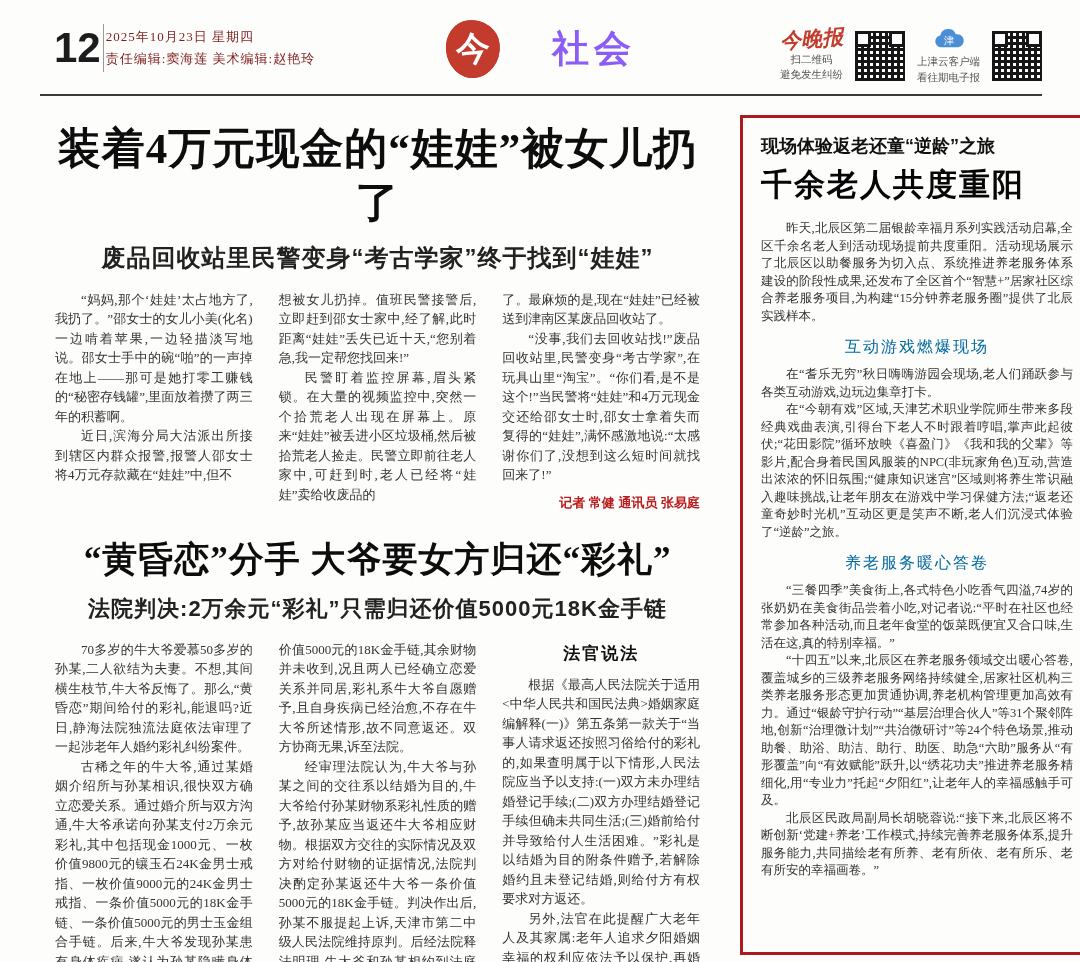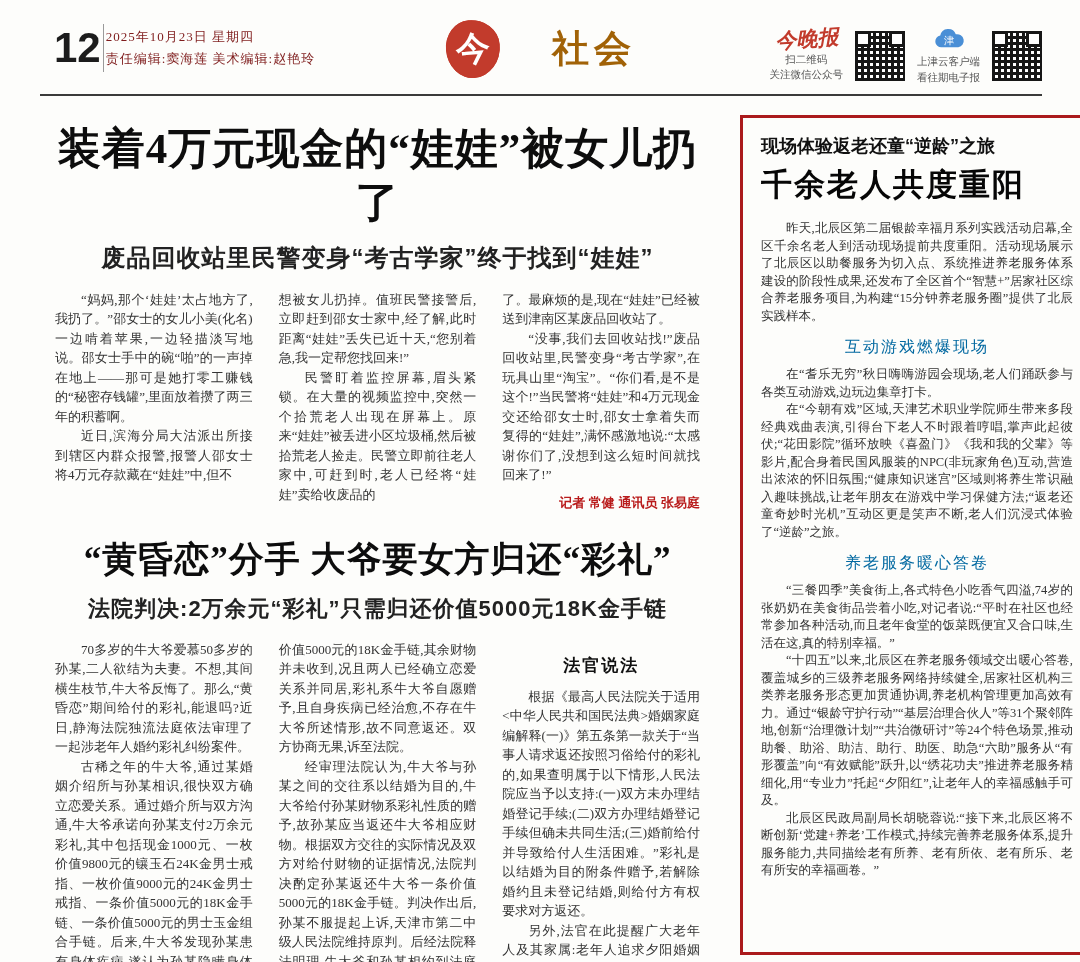--- a/index.html
+++ b/index.html
@@ -8,21 +8,21 @@
   
   .hdr{position:absolute;top:18px;left:40px;right:38px;height:74px;}
   .hdr-left{position:absolute;left:14px;top:6px;display:flex;align-items:center;gap:2px;}
   .page-num{font-family:"Liberation Sans","DejaVu Sans",sans-serif;font-size:42px;font-weight:bold;color:#1c1c1c;line-height:1;}
   .hdr-vdiv{width:1px;height:48px;background:#9a9a9a;}
   .hdr-meta{font-family:Liberation Serif, serif;font-size:13px;color:#7f1d1d;line-height:1.7;letter-spacing:1px;}
   .hdr-center{position:absolute;left:50%;top:2px;transform:translateX(-50%);display:flex;align-items:center;gap:8px;z-index:2;}
   .seal{width:54px;height:58px;background:#c23b2c;border-radius:46% 54% 52% 48%/48% 46% 54% 52%;
         transform:rotate(-5deg);display:flex;align-items:center;justify-content:center;
         color:#fff;font-size:34px;font-weight:bold;box-shadow:0 0 0 1px #c23b2c inset;}
-  .section-title{font-family:"Liberation Sans","DejaVu Sans",sans-serif;font-size:37px;font-weight:bold;color:#a16207;letter-spacing:5px;margin-left:44px;}
+  .section-title{font-family:"Liberation Sans","DejaVu Sans",sans-serif;font-size:37px;font-weight:bold;color:#8b5cf6;letter-spacing:5px;margin-left:44px;}
   .hdr-right{position:absolute;right:0;top:8px;display:flex;align-items:center;gap:12px;}
   .mh-block{text-align:center;}
   .masthead{font-size:21px;font-weight:bold;font-style:italic;color:#c23b2c;transform:rotate(-4deg);line-height:1.1;}
   .cap-line{font-family:Liberation Sans, sans-serif;font-size:10.5px;color:#555;line-height:1.5;}
   .qr{position:relative;width:50px;height:50px;
       background:repeating-linear-gradient(0deg,#161616 0 3px,transparent 3px 6px),
                  repeating-linear-gradient(90deg,#161616 0 3px,#fff 3px 6px);}
   .qr::before,.qr::after{content:"";position:absolute;width:10px;height:10px;border:3px solid #161616;background:#fff;}
   .qr::before{top:0;left:0}.qr::after{top:0;right:0}
   .hdr-rule{position:absolute;top:94px;left:40px;right:38px;border-top:2px solid #3a3a3a;}
@@ -33,21 +33,21 @@
   .a-sub{font-family:"Liberation Sans","DejaVu Sans",sans-serif;font-size:24px;font-weight:bold;color:#222;
          text-align:center;margin:12px 0 0;letter-spacing:1px;}
   .a-sub.small{font-size:22px;}
   .cols{display:flex;gap:26px;margin-top:16px;}
   .col{flex:1;min-width:0;}
   .para{margin:0;font-size:13px;line-height:19.5px;text-align:justify;color:#333;}
   .indent{text-indent:2em;}
   .byline{font-family:"Liberation Sans","DejaVu Sans",sans-serif;font-weight:bold;text-align:right;
           text-indent:0;font-size:13px;margin-top:8px;color:#b91c1c;}
   .judge-title{font-family:Liberation Serif, serif;font-weight:bold;font-size:17px;
-               color:#111;text-align:center;margin:14px 0 10px;letter-spacing:2px;}
+               color:#111;text-align:center;margin:2px 0 10px;letter-spacing:2px;}
   
   .sidebar{position:absolute;top:115px;left:740px;width:354px;height:840px;border:3px solid #ab1a1c;
            background:#fdfdfb;box-sizing:border-box;padding:14px 18px;overflow:hidden;}
   .side-kicker{font-family:"Liberation Sans","DejaVu Sans",sans-serif;font-size:18px;font-weight:bold;color:#111;margin:2px 0 6px;}
   .side-head{font-size:31px;font-weight:bold;color:#060606;letter-spacing:2px;margin:0 0 14px;}
   .side-para{font-size:12.5px;line-height:17.5px;color:#333;}
   .side-sec-title{font-family:"Liberation Sans","DejaVu Sans",sans-serif;font-weight:normal;font-size:16px;
                   color:#0369a1;text-align:center;margin:12px 0 8px;letter-spacing:2px;}
 </style>
 </head>
@@ -68,21 +68,21 @@
       <div class="seal">
         <span>今</span>
       </div>
       <div class="section-title">社会</div>
     </div>
     <div class="hdr-right">
       <div class="mh-block">
         <div class="masthead">今晚报</div>
         <div>
             <div class="cap-line">扫二维码</div>
-            <div class="cap-line">关注微信公众号</div>
+            <div class="cap-line">避免发生纠纷</div>
           </div>
       </div>
       <div class="qr"></div>
       <div class="mh-block">
         <svg width="34" height="24" viewBox="0 0 40 28">
           <path d="M31 25H11a7 7 0 0 1-1.3-13.9A9.5 9.5 0 0 1 28 9.6 7.6 7.6 0 0 1 31 25z" fill="#4a8fd6"></path>
           <text x="20" y="21" font-size="12" fill="#ffffff" text-anchor="middle" font-family="Liberation Sans, sans-serif">津</text>
         </svg>
         <div>
             <div class="cap-line">上津云客户端</div>

